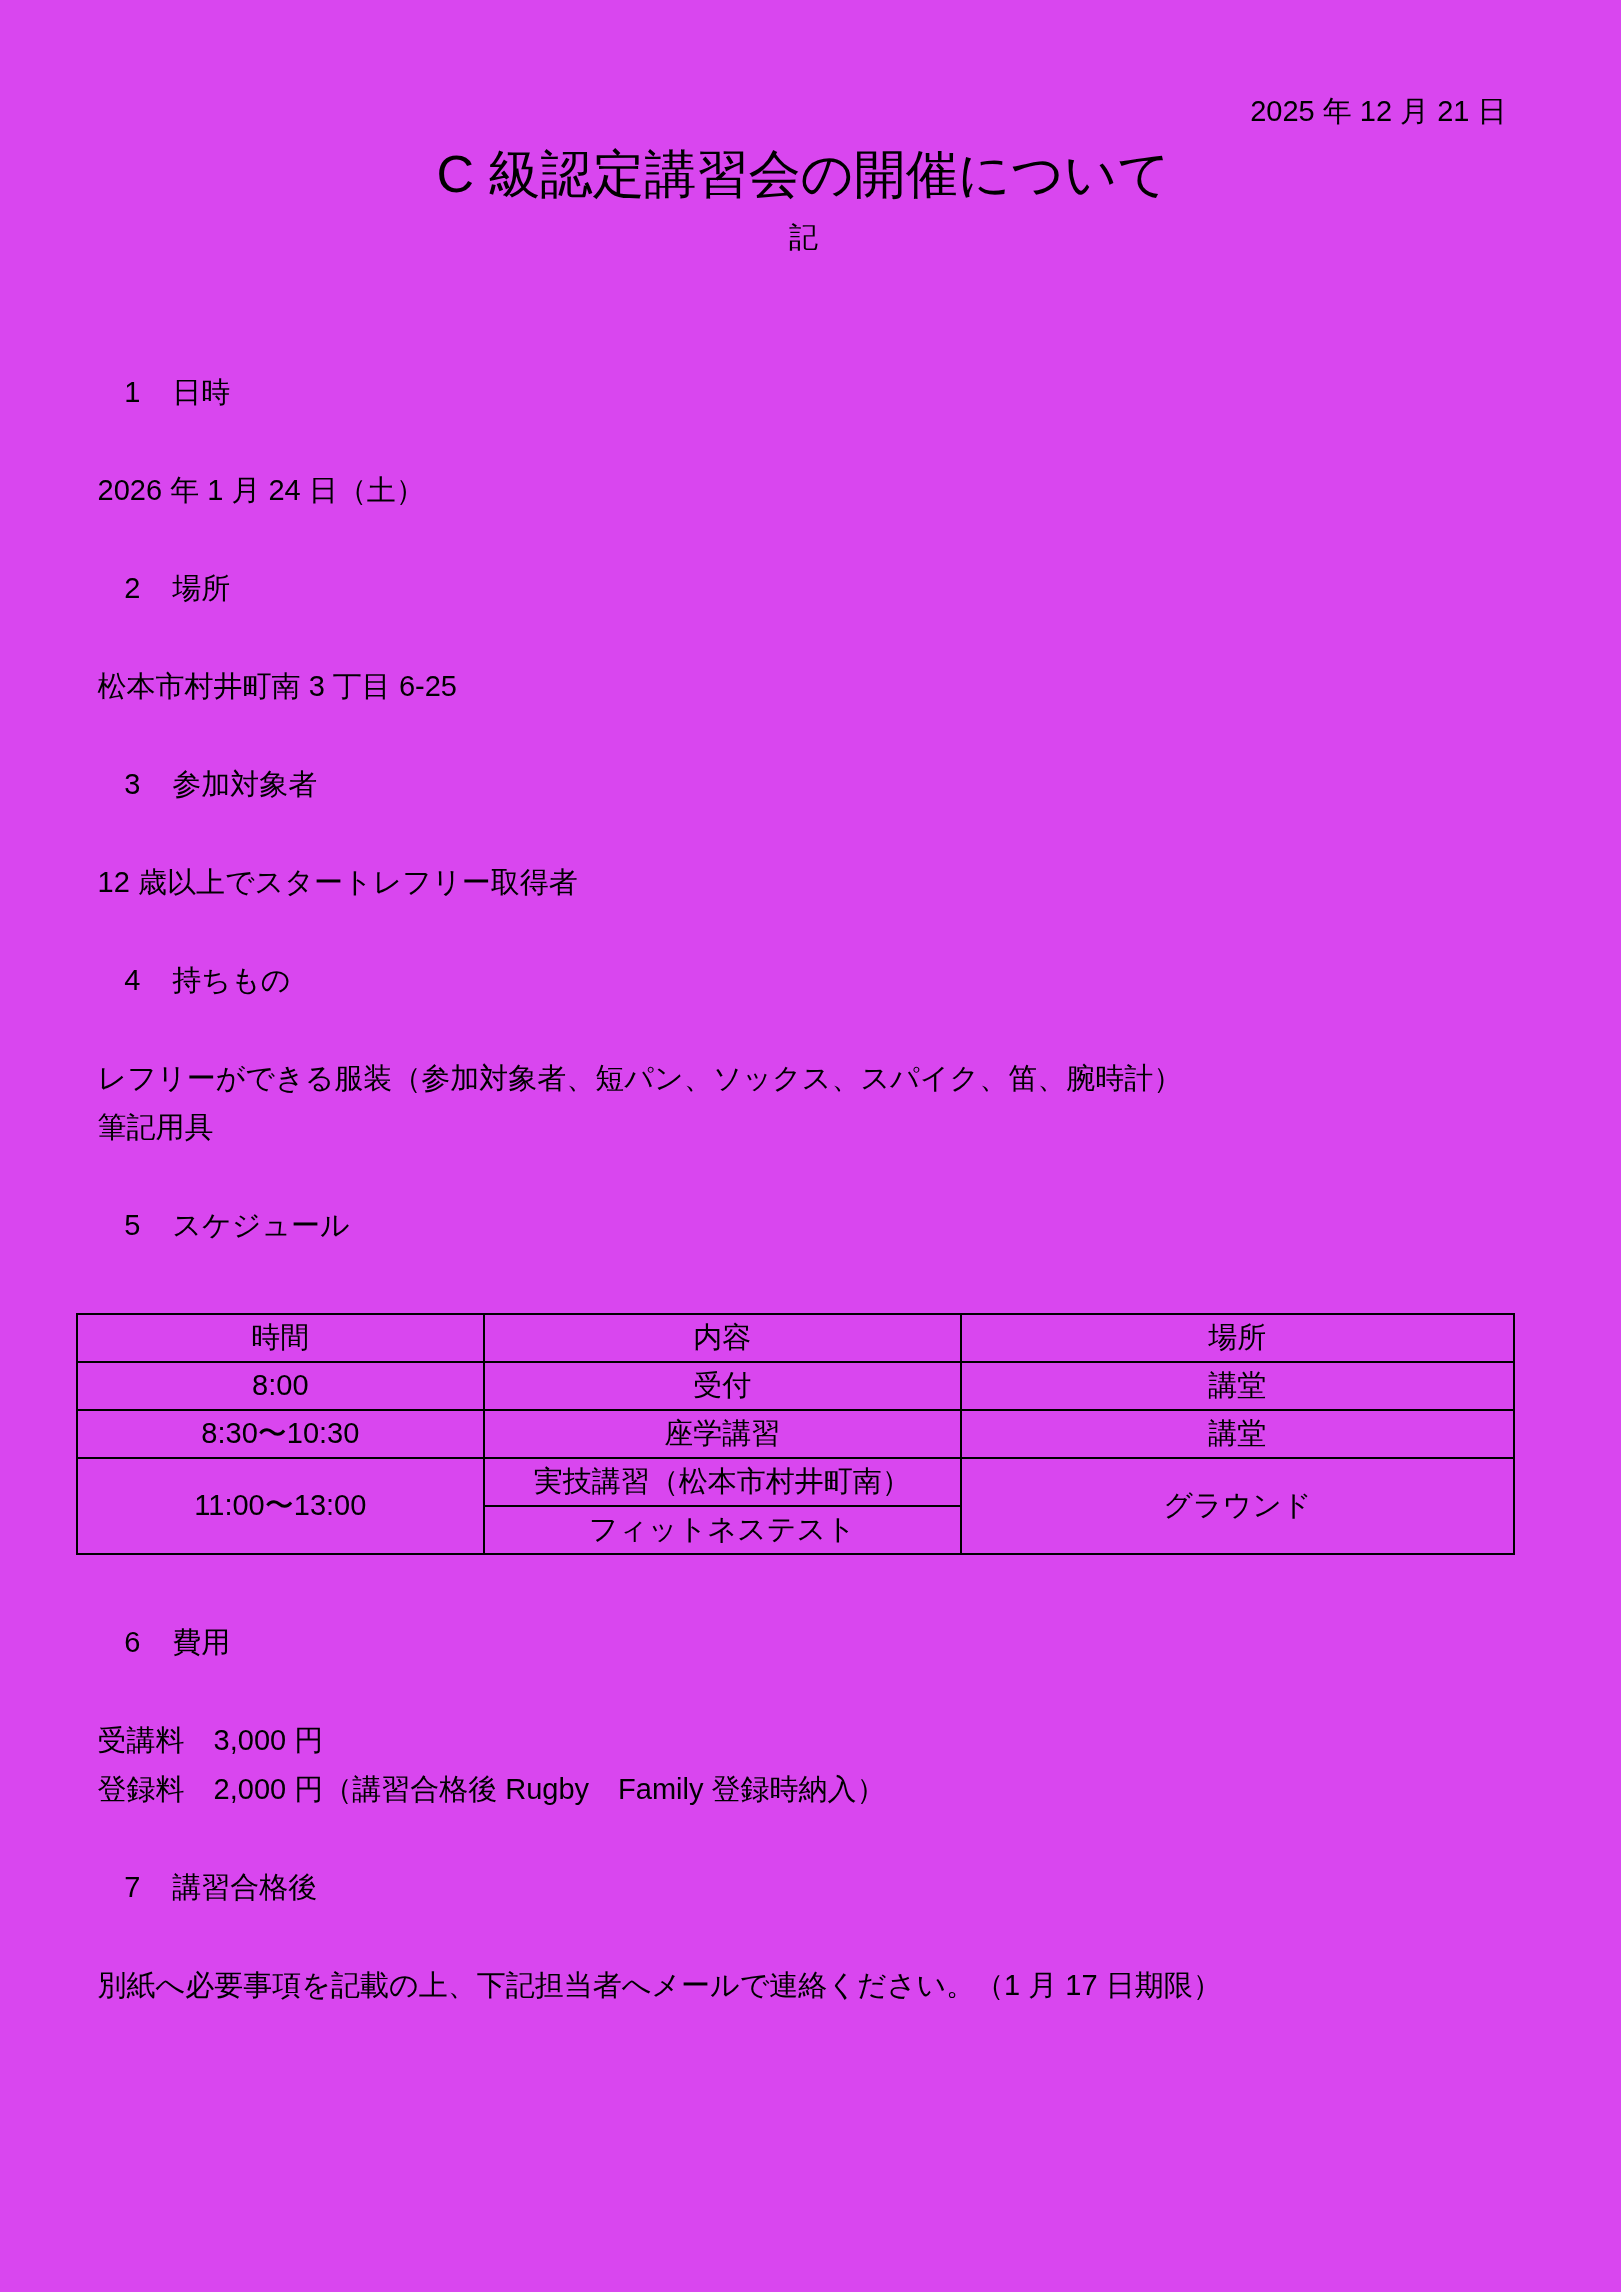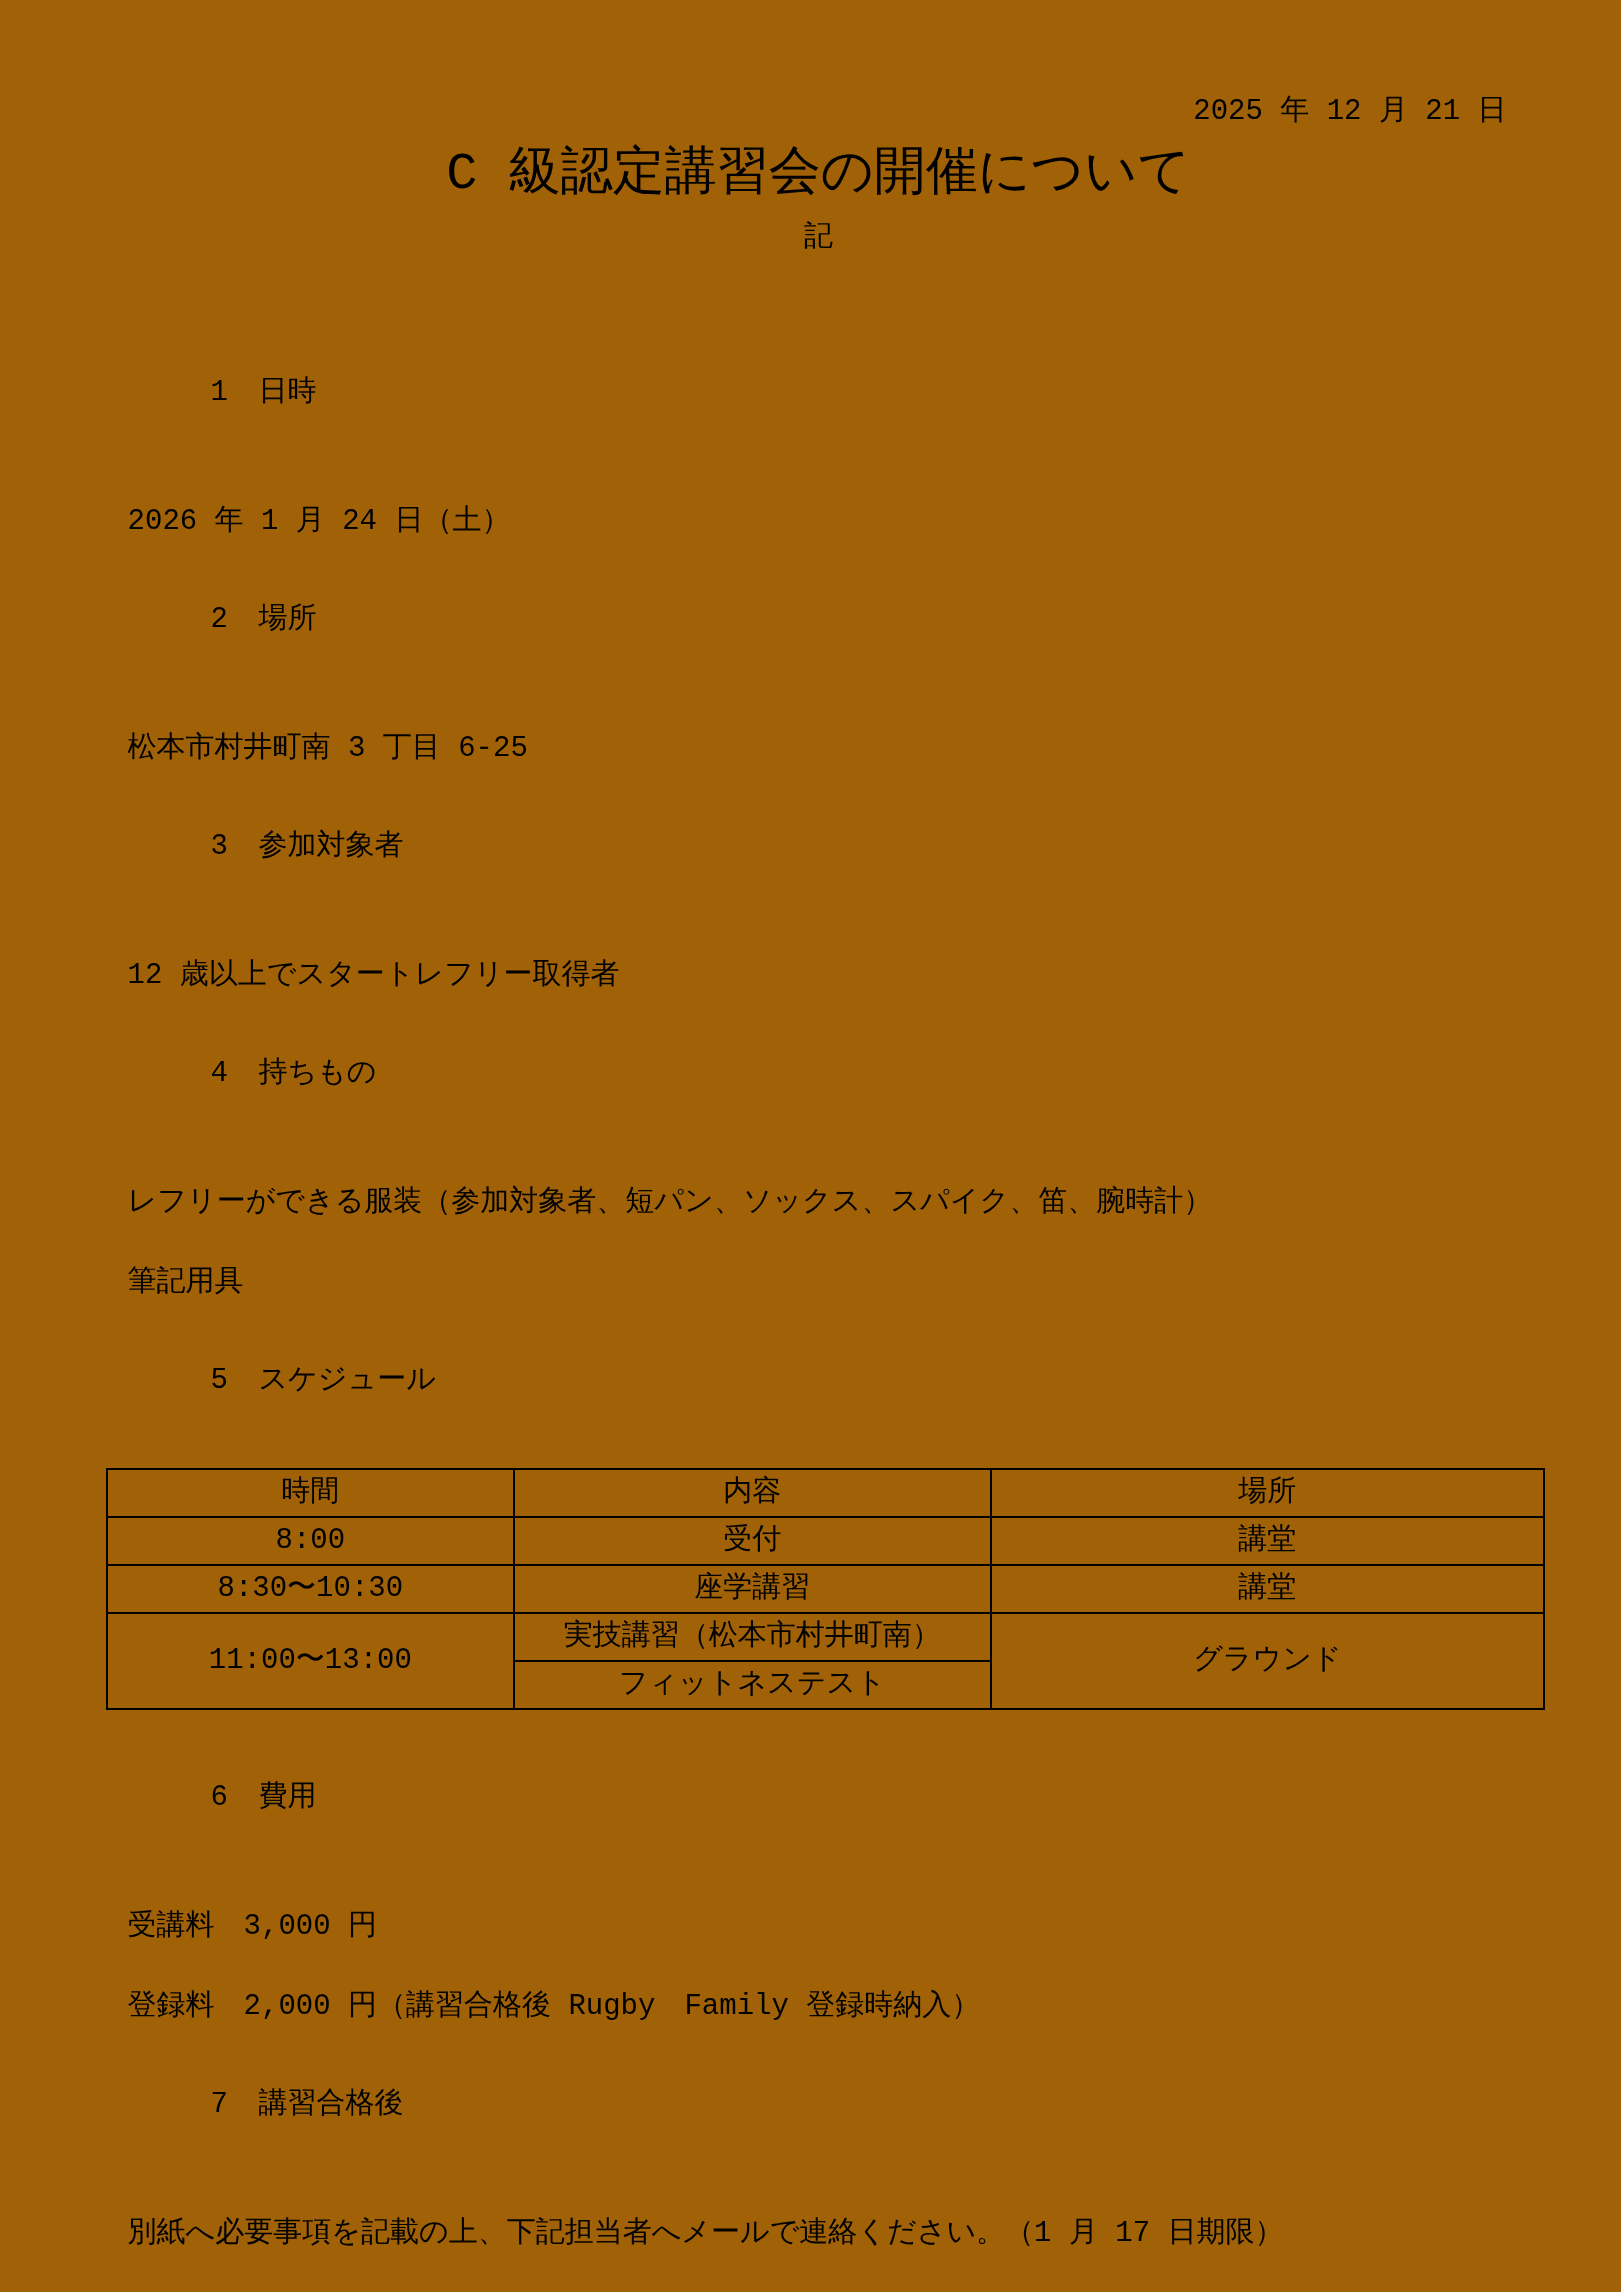--- a/index.html
+++ b/index.html
@@ -5,26 +5,26 @@
   html, body {
     margin: 0;
     padding: 0;
     background: #ffffff;
   }
   .page {
     position: relative;
     width: 1621px;
     height: 2293px;
     margin: 0 auto;
-    background: #a16207;
+    background: #d946ef;
     color: #000000;
-    font-family: Liberation Mono, monospace;
+    font-family: Liberation Sans, sans-serif;
     font-size: 29px;
     box-sizing: border-box;
-    padding: 94px 90px 0 106px;
+    padding: 94px 90px 0 76px;
     overflow: hidden;
   }
   .date-line {
     text-align: right;
     padding-right: 24.5px;
     line-height: 35px;
     white-space: pre;
   }
   .doc-title {
     margin-top: 21.6px;
@@ -50,21 +50,20 @@
   }
   .sections {
     margin-top: 57px;
   }
   .sec-head .sec-num {
     display: inline-block;
     width: 48px;
   }
   .sec-content {
     padding-left: 21.6px;
-    margin-top: 31px;
   }
   table.schedule {
     border-collapse: collapse;
     width: 1439px;
     margin-top: 13.7px;
     margin-bottom: 13.7px;
     table-layout: fixed;
     border-radius: 28px;
   }
   table.schedule th, table.schedule td {

